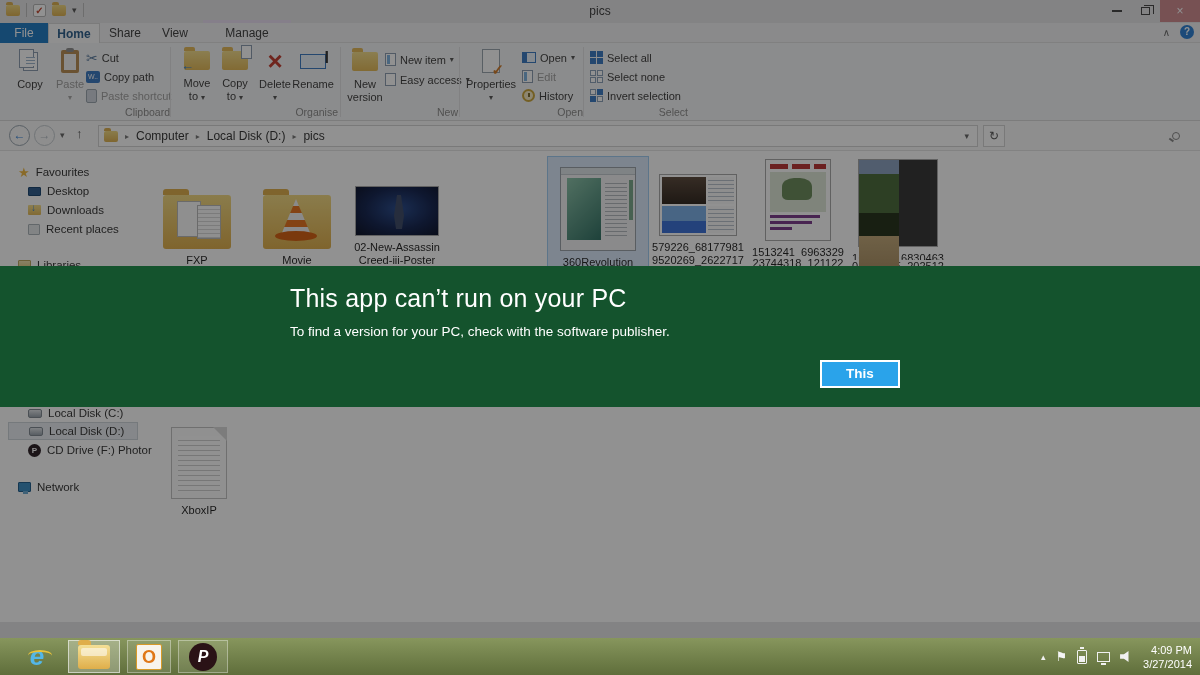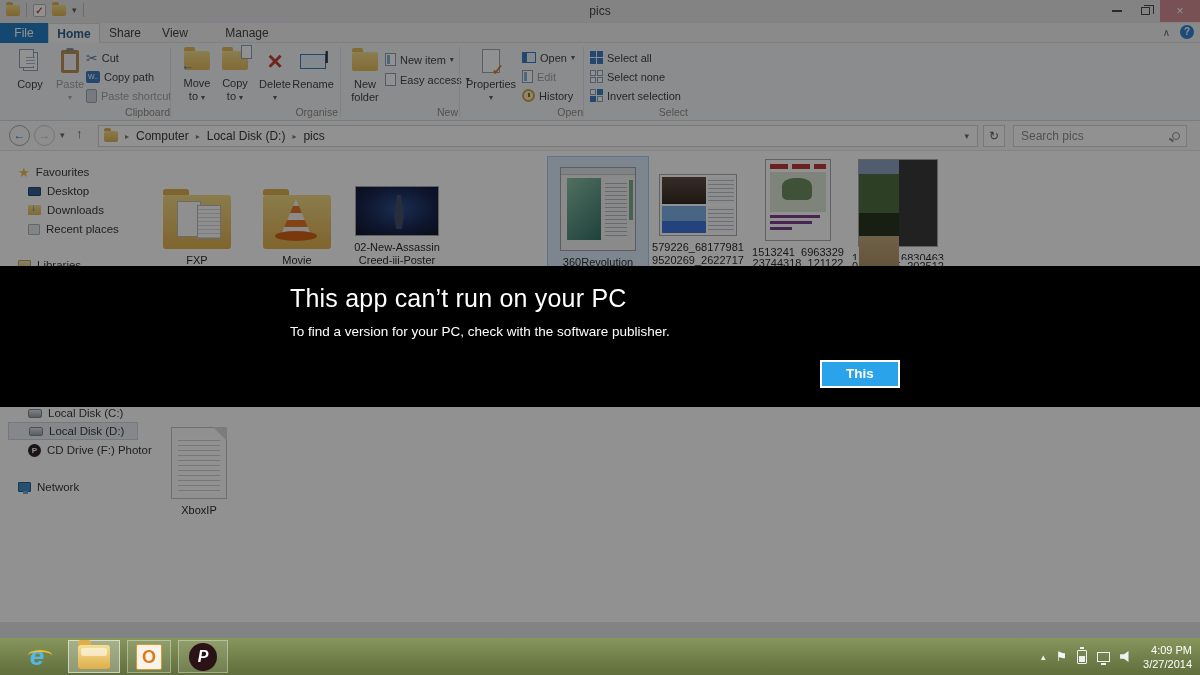--- a/index.html
+++ b/index.html
@@ -154,21 +154,21 @@
   .viewbtn { position:absolute; top:1px; width:17px; height:14px; display:flex; align-items:center; justify-content:center; }
   .vb-list { right:36px; }
   .vb-thumb { right:14px; border:1px solid #4a90d0; background:#e4eef8; }
   .vb-list-ic { width:10px; height:8px; background:repeating-linear-gradient(#888 0 1px,transparent 1px 3px); }
   .vb-thumb-ic { width:10px; height:8px; background:linear-gradient(135deg,#7ab0d8 50%,#8ac29a 50%); border:1px solid #666; }
 
   
   .dim { position:absolute; left:0; width:1200px; background:rgba(10,10,12,0.45); z-index:50; pointer-events:none; }
   .dim-top { top:0; height:266px; }
   .dim-bottom { top:407px; height:231px; }
-  .dialog { position:absolute; left:0; top:266px; width:1200px; height:141px; background:#000000; z-index:60; color:#fff; }
+  .dialog { position:absolute; left:0; top:266px; width:1200px; height:141px; background:#14532d; z-index:60; color:#fff; }
   .dlg-title { position:absolute; left:290px; top:18px; font-size:25px; font-weight:300; letter-spacing:.2px; }
   .dlg-msg { position:absolute; left:290px; top:58px; font-size:13.5px; }
   .dlg-close { position:absolute; left:820px; top:94px; width:80px; height:28px; background:#2aa3ea; border:2px solid #fff; color:#fff; font-size:13.5px; font-weight:bold; text-align:center; line-height:24px; }
 
   
   .taskbar { position:absolute; left:0; top:638px; width:1200px; height:37px; background:linear-gradient(#87965d,#5f6e3b); z-index:70; }
   .tbtn { position:absolute; top:2px; height:33px; display:flex; align-items:center; justify-content:center; }
   .tbtn.outlined { border:1px solid rgba(255,255,255,0.35); background:rgba(255,255,255,0.10); }
   .tbtn.active { border:1px solid rgba(255,255,255,0.55); background:rgba(255,255,255,0.28); }
   .ie-e { font-size:26px; font-weight:bold; font-style:italic; color:#53b7e8; position:relative; }
@@ -297,21 +297,21 @@
       <div class="glabel">Organise</div>
     </div>
     <div class="rsep" style="left:340px"></div>
 
     <div class="rgroup" style="left:341px;width:117px">
       <div class="bigbtn" style="left:2px">
         <div class="bicon">
             <div class="ic-folder"></div>
           </div>
         <span>New</span>
-        <span>folder</span>
+        <span>version</span>
       </div>
       <div class="smallbtn" style="left:44px;top:8px">
         <span class="ic-minipage blue"></span>
         <span>New item</span>
         <span class="caret">▾</span>
       </div>
       <div class="smallbtn" style="left:44px;top:28px">
         <span class="ic-minipage"></span>
         <span>Easy access</span>
         <span class="caret">▾</span>
@@ -388,21 +388,20 @@
       <div class="mini-folder"></div>
       <span class="crumb-sep">▸</span>
       <span class="crumb">Computer</span>
       <span class="crumb-sep">▸</span>
       <span class="crumb">Local Disk (D:)</span>
       <span class="crumb-sep">▸</span>
       <span class="crumb">pics</span>
       <span class="crumb-caret">▾</span>
     </div>
     <div class="refreshbtn">↻</div>
-    <div class="searchbox">Search pics</div>
     <div class="mag" style="right:20px;top:11px"></div>
   </div>
 
   <div class="main">
 
     <div class="sideitem" style="left:18px;top:12px">
       <span class="s-star">★</span>
       <span>Favourites</span>
     </div>
     <div class="sideitem" style="left:28px;top:31px">

